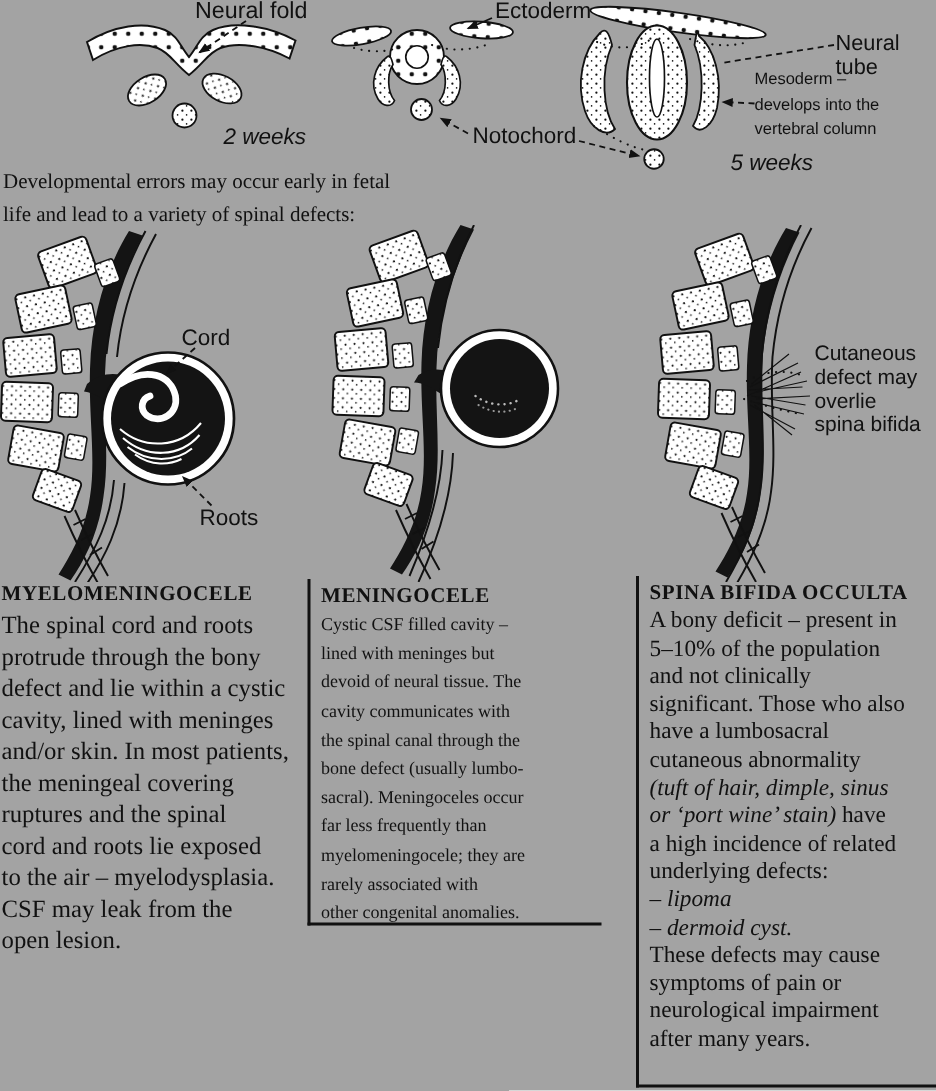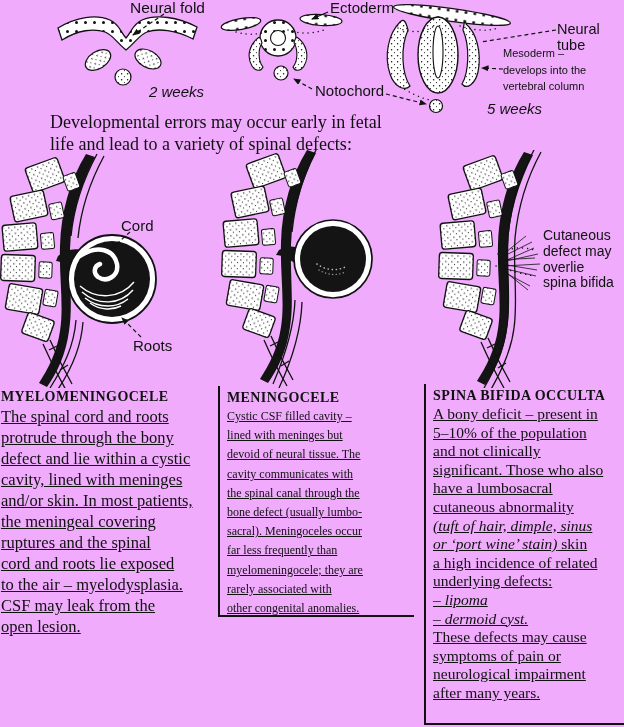--- a/index.html
+++ b/index.html
@@ -1,28 +1,28 @@
 <!DOCTYPE html>
 <html><head>
 <meta charset="utf-8">
 <style>
   html,body{margin:0;padding:0;background:#fff;}
-  #page{position:relative;width:624px;height:727px;background:#f0abfc;overflow:hidden;
+  #page{position:relative;width:624px;height:727px;background:#a3a3a3;overflow:hidden;
         font-family:"Liberation Serif",serif;color:#111;}
   .lbl{position:absolute;font-family:"Liberation Sans",sans-serif;font-size:15px;
        line-height:16px;color:#111;white-space:pre-line;}
   .it{font-style:italic;}
   .pre{white-space:pre-line;}
-  #intro{position:absolute;left:2px;top:111px;width:360px;font-size:18px;line-height:22px;margin-left:48px;}
+  #intro{position:absolute;left:2px;top:111px;width:360px;font-size:14px;line-height:22px;}
   .col{position:absolute;}
   .col .hdr{font-weight:bold;font-size:14px;letter-spacing:.4px;line-height:18px;
             font-family:"Liberation Serif",serif;}
-  .col .bd{font-size:16.5px;line-height:21px;text-decoration:underline;}
+  .col .bd{font-size:16.5px;line-height:21px;}
   #col1{left:1px;top:388px;width:220px;}
-  #col2{left:218px;top:386px;width:196px;height:231px;border-left:2px solid #111;
+  #col2{left:205px;top:386px;width:196px;height:231px;border-left:2px solid #111;
         border-bottom:2px solid #111;box-sizing:border-box;padding:3px 0 17px 7px;}
   #col2 .bd{font-size:12px;line-height:19.2px;}
   #col3{left:424px;top:384px;width:200px;height:341px;border-left:2px solid #111;
         border-bottom:2px solid #111;box-sizing:border-box;padding:3px 16px 0 7px;}
   #col3 .bd{font-size:15.5px;line-height:18.6px;}
   svg{position:absolute;left:0;}
   .line{stroke:#111;stroke-width:1.3;fill:none;}
   .dash{stroke:#111;stroke-width:1.2;fill:none;stroke-dasharray:4,3;}
   .vb{fill:url(#boneB);stroke:#111;stroke-width:1.3;}
   .pe{fill:url(#boneB);stroke:#111;stroke-width:1;}
@@ -213,21 +213,21 @@
   <div id="col3" class="col">
     <div class="hdr">SPINA BIFIDA OCCULTA</div>
     <div class="bd">
       <div class="pre">A bony deficit – present in
 5–10% of the population
 and not clinically
 significant. Those who also
 have a lumbosacral
 cutaneous abnormality</div>
       <div class="it">(tuft of hair, dimple, sinus</div>
-      <div><span class="it">or ‘port wine’ stain)</span><span> skin</span></div>
+      <div><span class="it">or ‘port wine’ stain)</span><span> have</span></div>
       <div class="pre">a high incidence of related
 underlying defects:</div>
       <div class="it">– lipoma</div>
       <div class="it">– dermoid cyst.</div>
       <div class="pre">These defects may cause
 symptoms of pain or
 neurological impairment
 after many years.</div>
     </div>
   </div>

